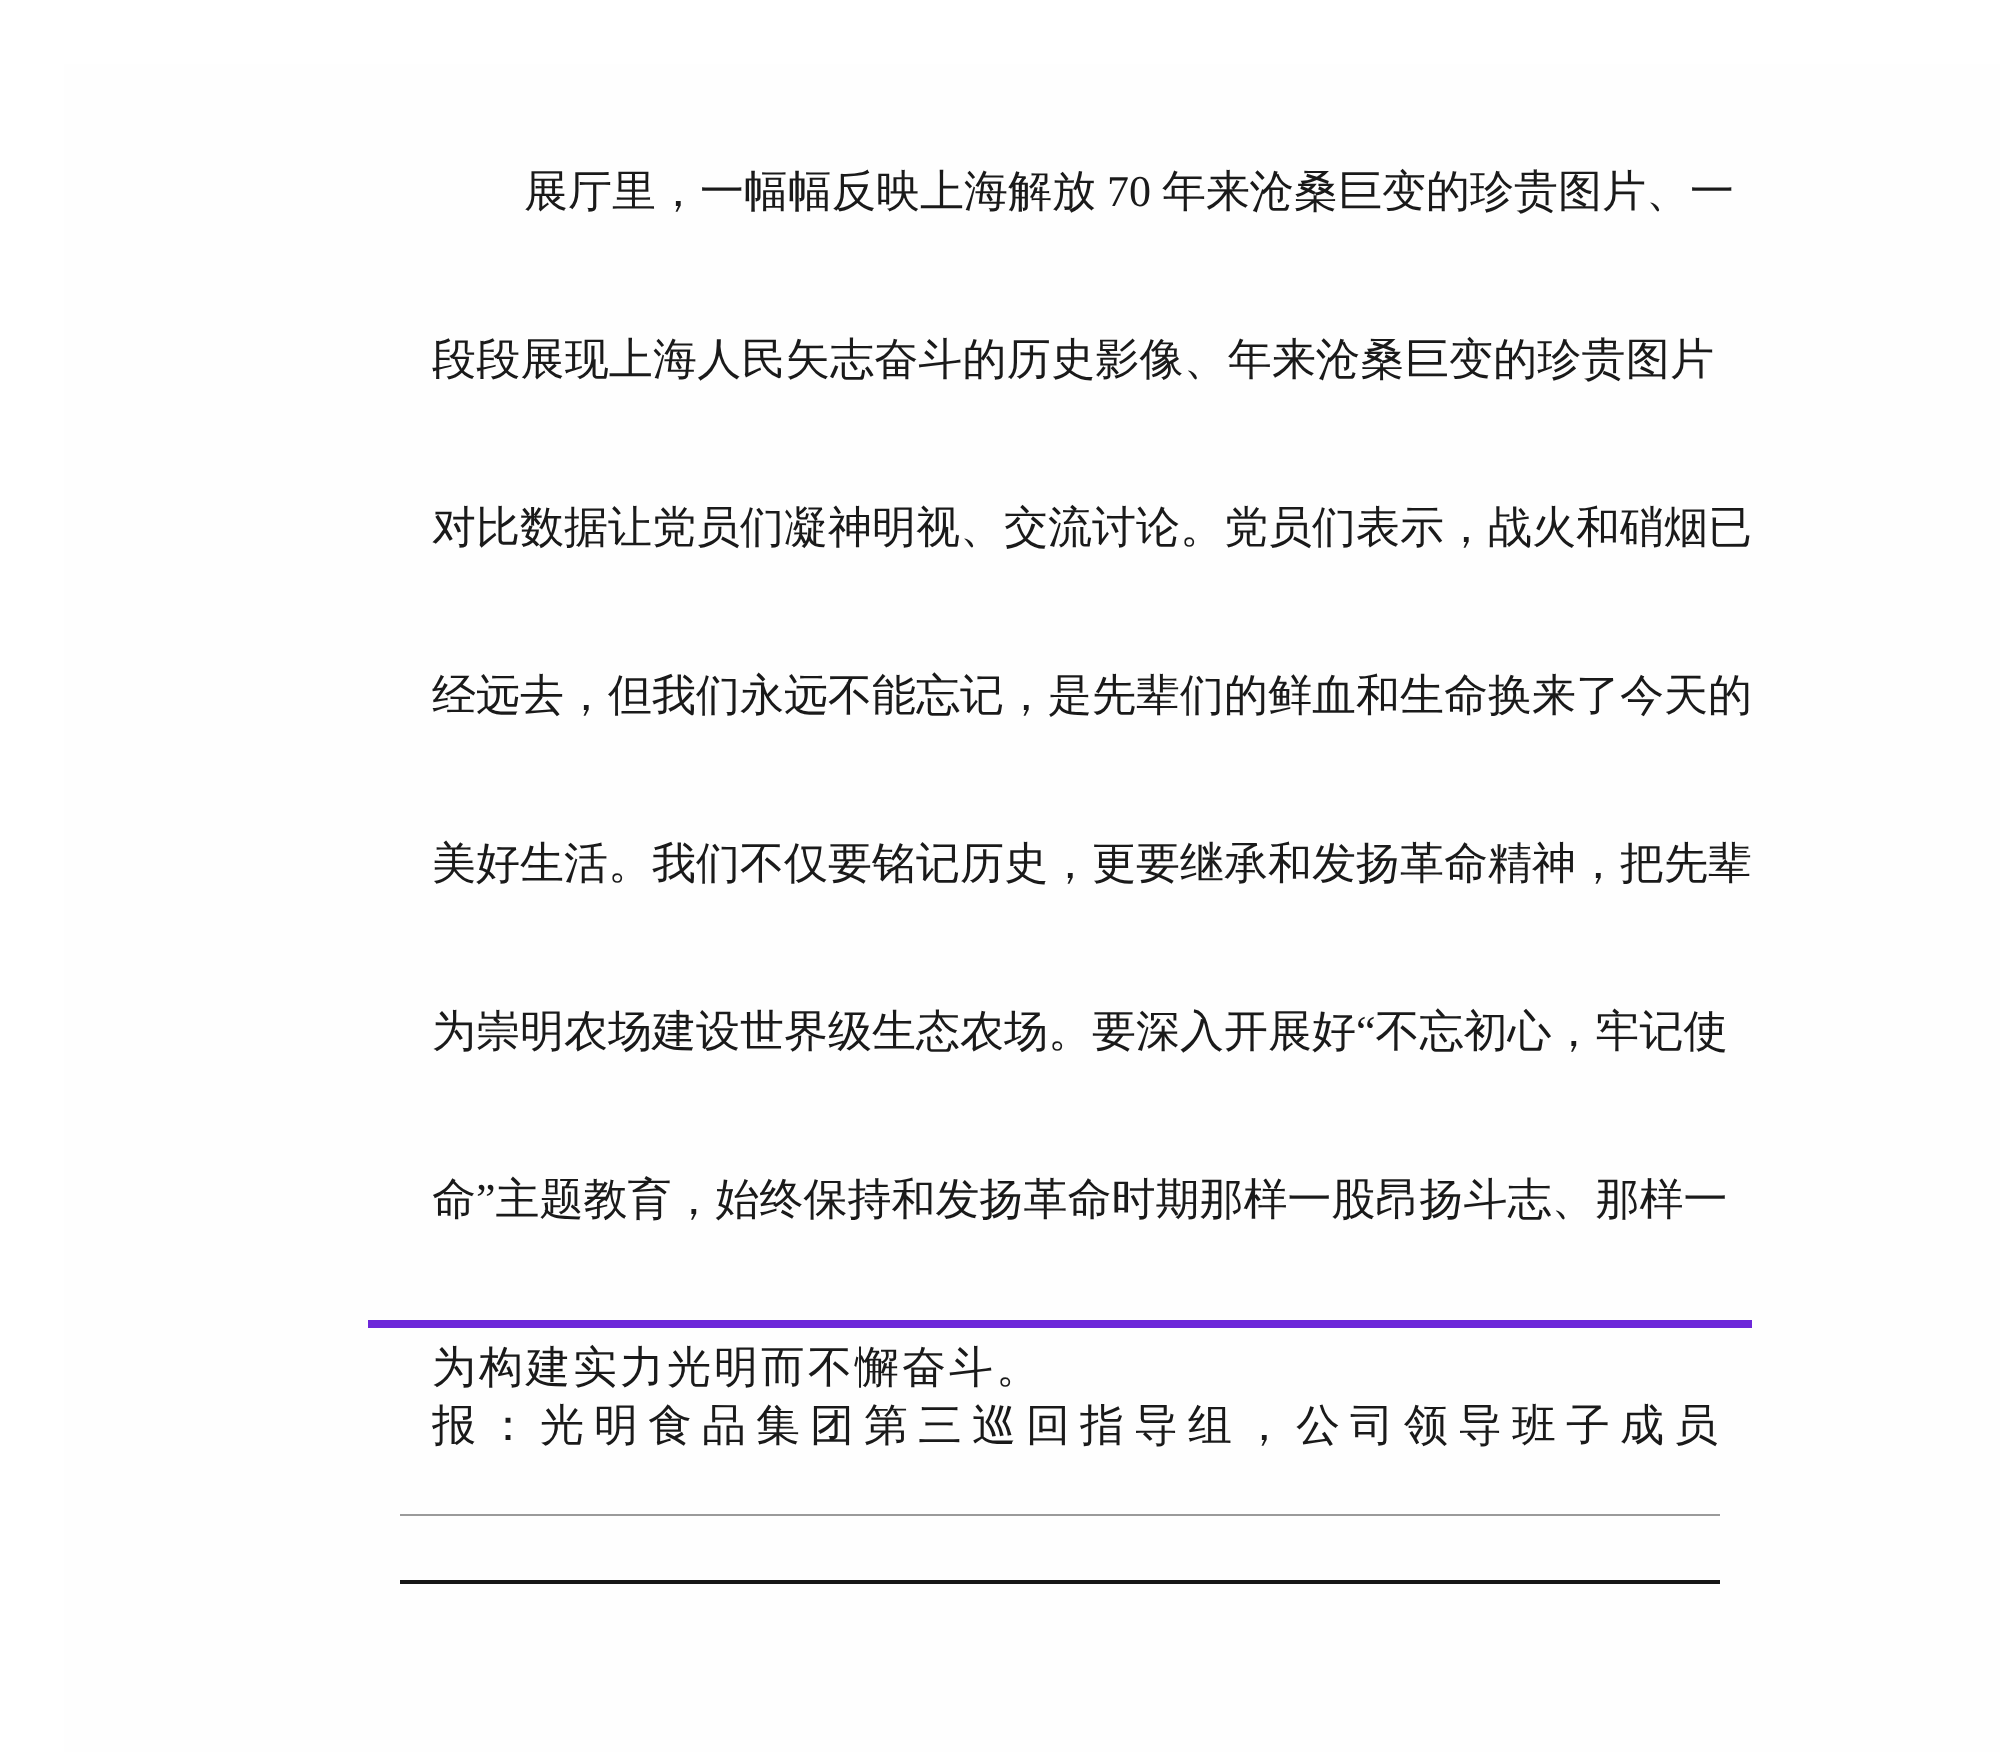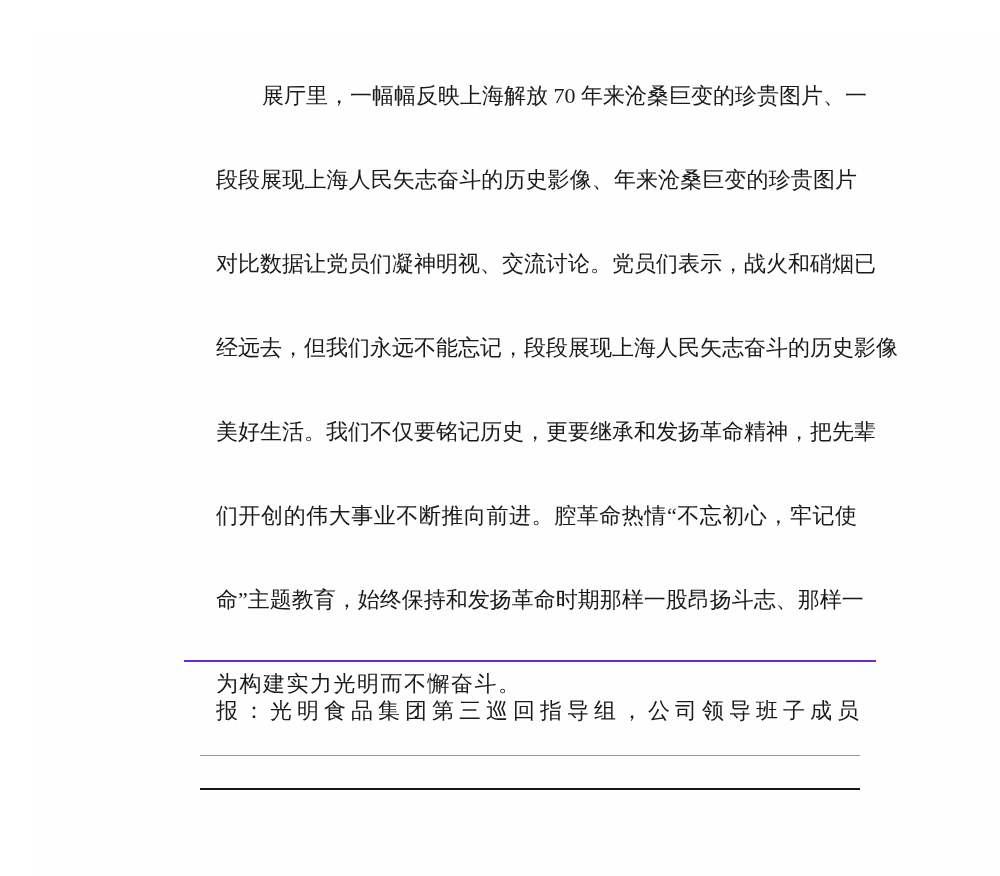--- a/index.html
+++ b/index.html
@@ -37,21 +37,21 @@
   .para-line.last {
     text-align: center;
     text-align-last: left;
     letter-spacing: 1.5px;
   }
   .doc-footer {
     position: absolute;
     left: 152px;
     top: 628px;
     width: 692px;
-    border-top: 2px solid #6d28d9;
+    border-top: 4px solid #6d28d9;
     padding-top: 7px;
   }
   .footer-line {
     font-size: 22px;
     line-height: 52px;
     letter-spacing: 5px;
     color: #1a1a1a;
     white-space: nowrap;
   }
   .footer-bottom-rule {
@@ -63,23 +63,23 @@
 </style>
 </head>
 <body>
 
 <div class="page">
 
   <div class="doc-body">
     <div class="para-line first">展厅里，一幅幅反映上海解放 70 年来沧桑巨变的珍贵图片、一</div>
     <div class="para-line">段段展现上海人民矢志奋斗的历史影像、年来沧桑巨变的珍贵图片</div>
     <div class="para-line">对比数据让党员们凝神明视、交流讨论。党员们表示，战火和硝烟已</div>
-    <div class="para-line">经远去，但我们永远不能忘记，段段展现上海人民矢志奋斗的历史影像</div>
+    <div class="para-line">经远去，但我们永远不能忘记，是先辈们的鲜血和生命换来了今天的</div>
     <div class="para-line">美好生活。我们不仅要铭记历史，更要继承和发扬革命精神，把先辈</div>
-    <div class="para-line">们开创的伟大事业不断推向前进。腔革命热情“不忘初心，牢记使</div>
+    <div class="para-line">为崇明农场建设世界级生态农场。要深入开展好“不忘初心，牢记使</div>
     <div class="para-line">命”主题教育，始终保持和发扬革命时期那样一股昂扬斗志、那样一</div>
     <div class="para-line last">为构建实力光明而不懈奋斗。</div>
   </div>
 
   <div class="doc-footer">
     <div class="footer-line">报：光明食品集团第三巡回指导组，公司领导班子成员</div>
     <div class="footer-bottom-rule"></div>
   </div>
 
 </div>

